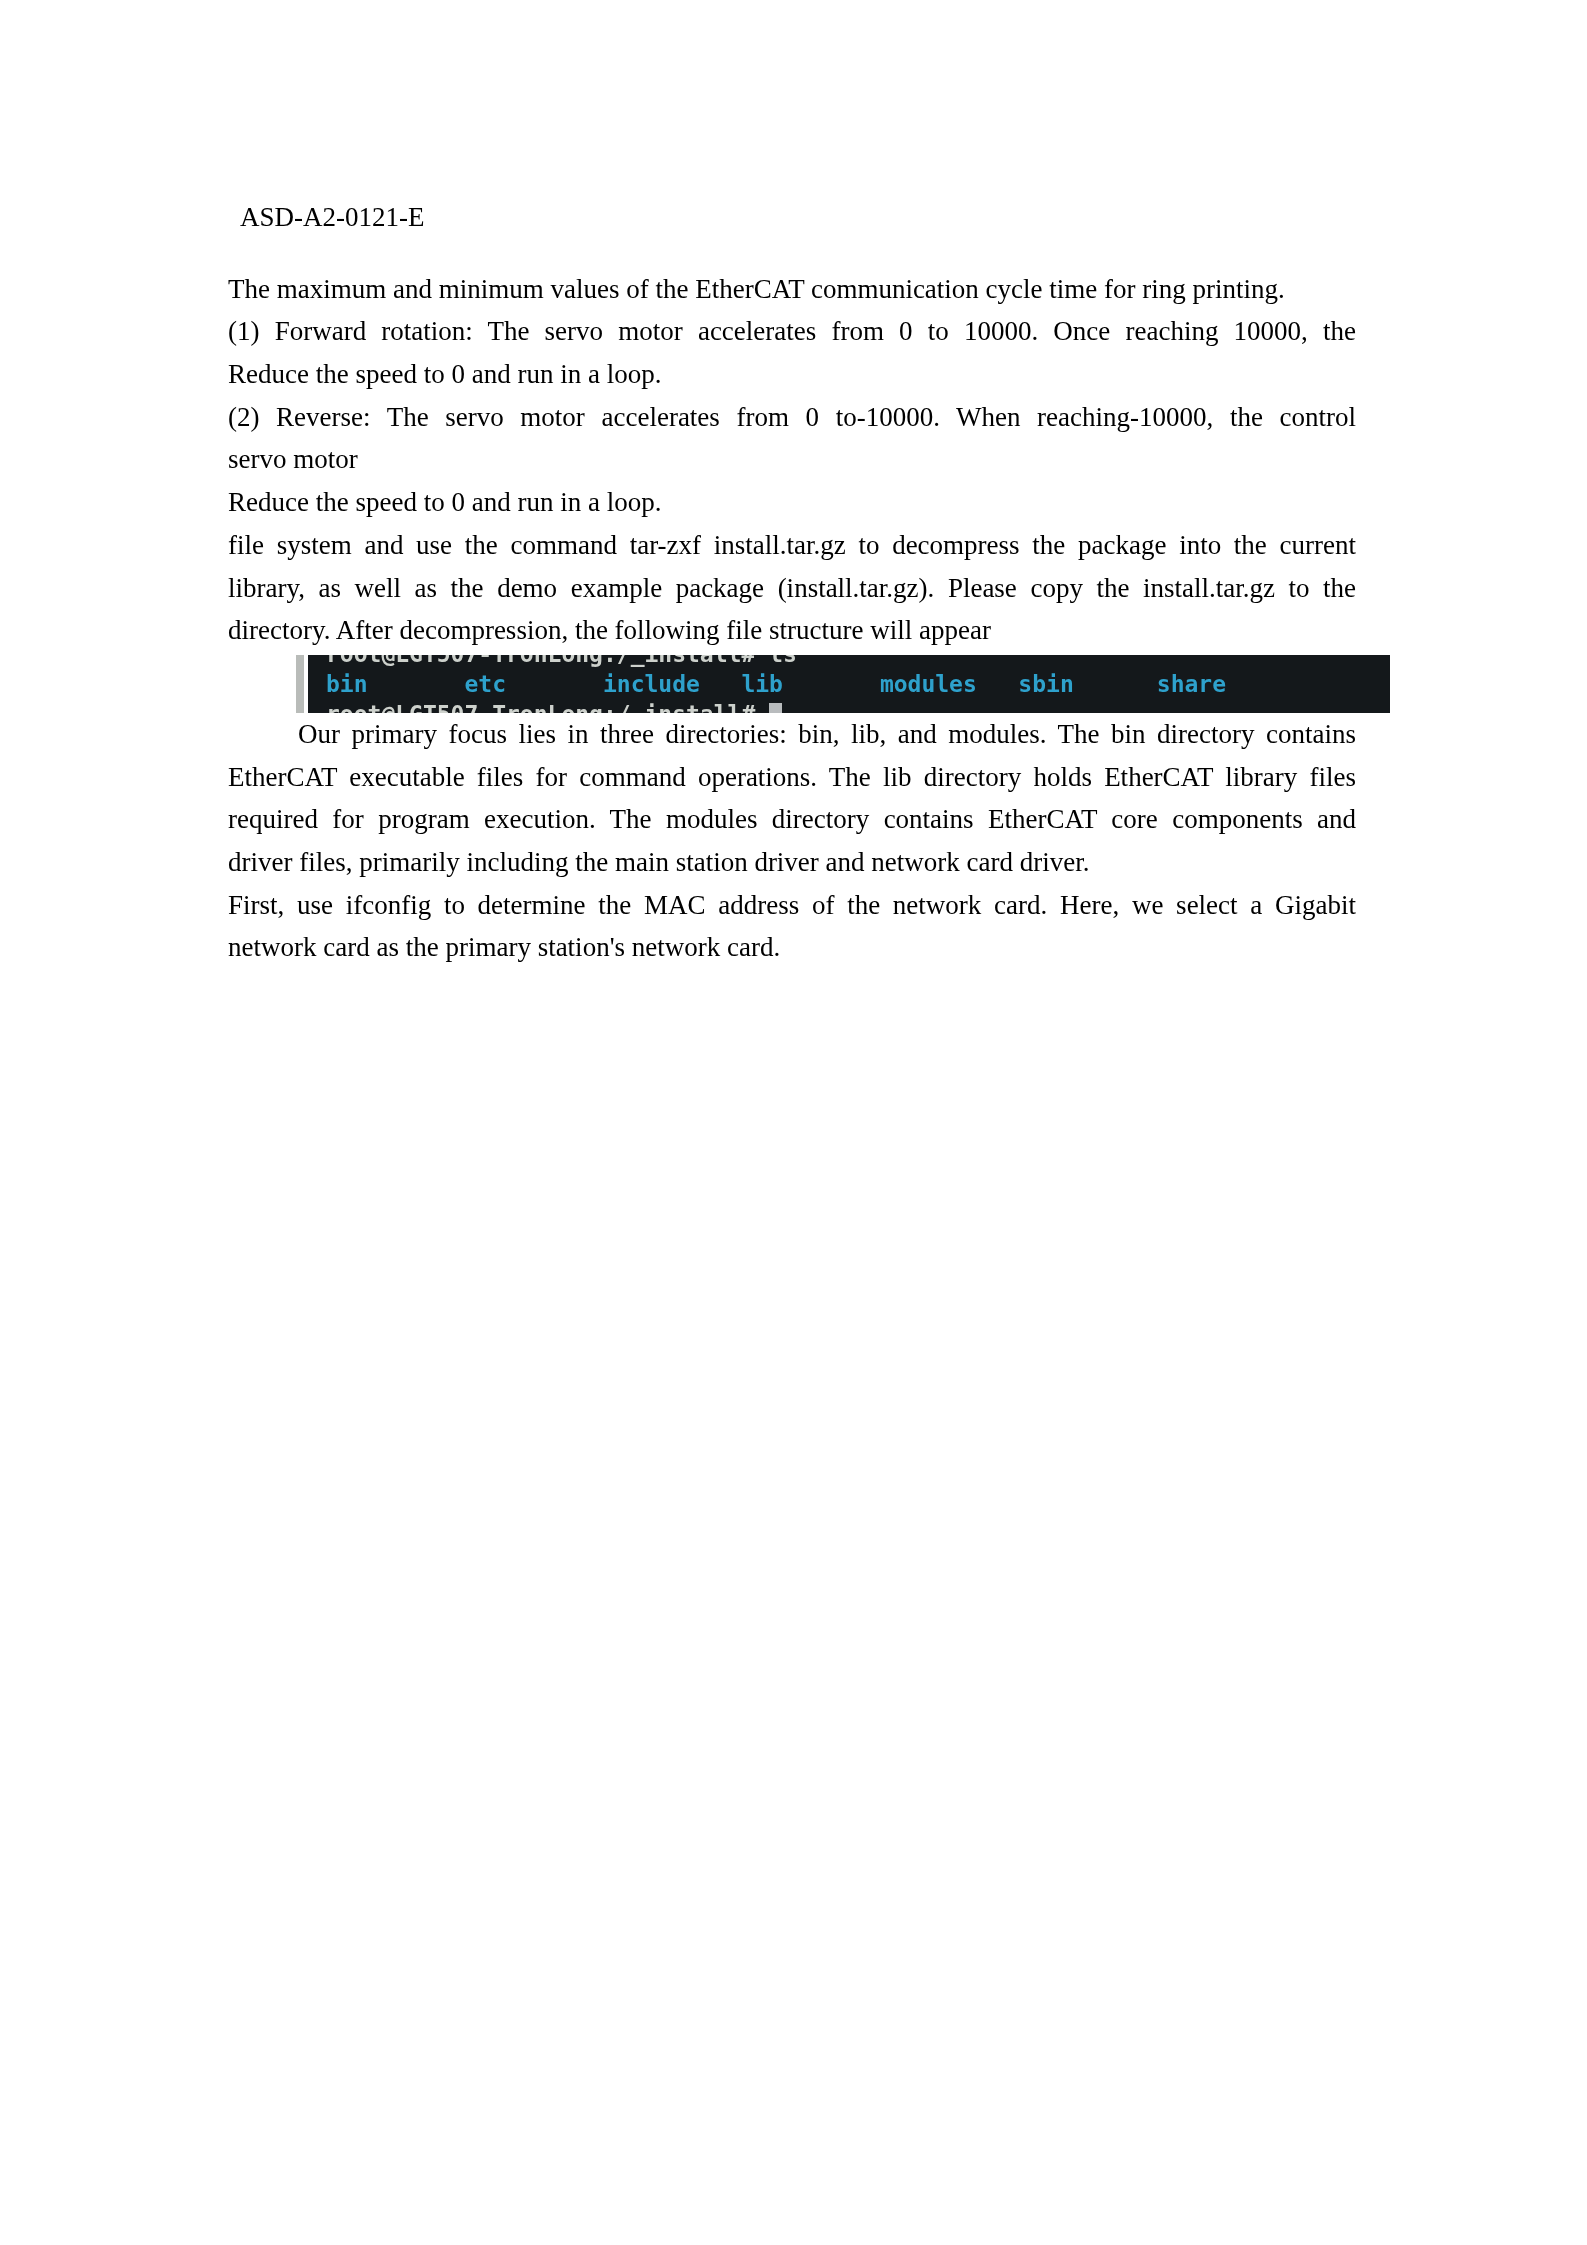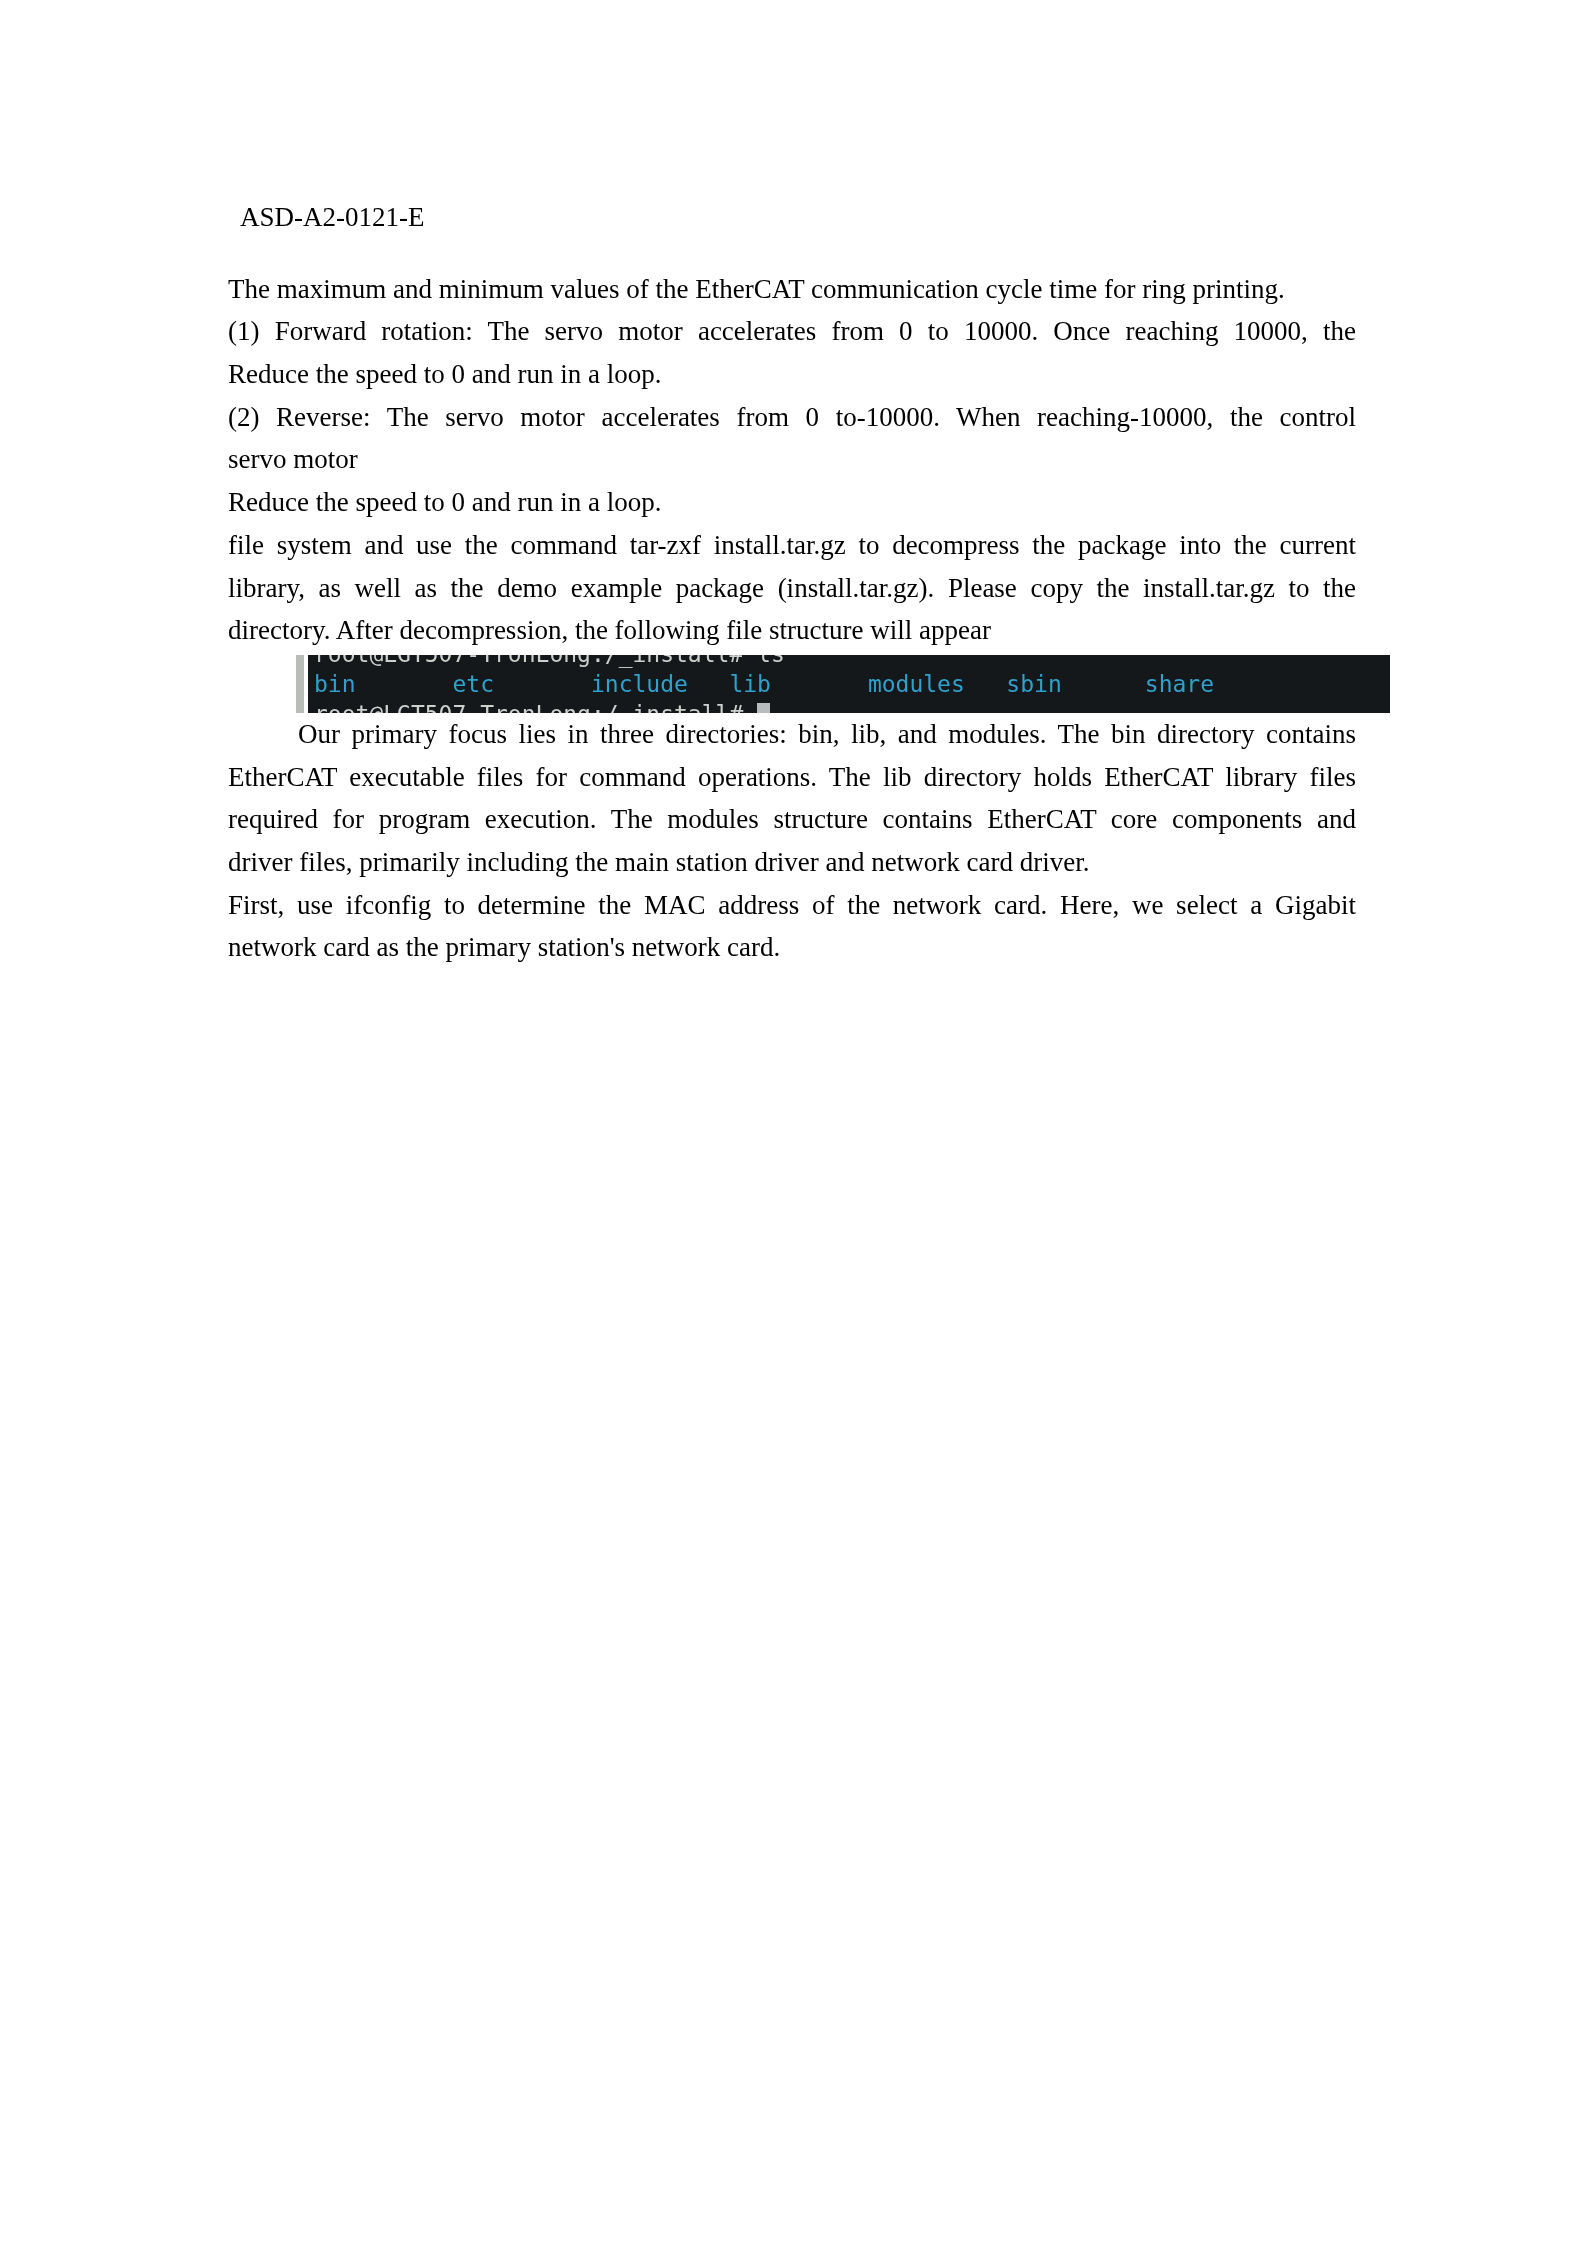--- a/index.html
+++ b/index.html
@@ -52,26 +52,26 @@
     margin-right: 4px;
   }
   .term-screen {
     flex: 1;
     background: var(--term-bg, #14181b);
     overflow: hidden;
     position: relative;
   }
   .term-inner {
     position: absolute;
-    left: 6px;
+    left: 18px;
     top: -16px;
     right: 0;
     font-family: "DejaVu Sans Mono", monospace;
     font-size: 23px;
-    font-weight: 400;
+    font-weight: 700;
     letter-spacing: 0px;
   }
   .term-line {
     height: 30px;
     line-height: 30px;
     white-space: pre;
   }
   .term-line.prompt { color: var(--term-prompt, #cdd1cc); }
   .term-line.dirs { color: var(--term-dir, #2ea1cc); }
   .term-cursor {
@@ -112,20 +112,20 @@
           <div class="term-line prompt">root@LGT507-TronLong:/_install# ls</div>
           <div class="term-line dirs">bin       etc       include   lib       modules   sbin      share</div>
           <div class="term-line prompt"><span>root@LGT507-TronLong:/_install# </span><span class="term-cursor"></span></div>
         </div>
       </div>
     </div>
 
     <div class="para">
         <div class="line just ind">Our primary focus lies in three directories: bin, lib, and modules. The bin directory contains</div>
         <div class="line just">EtherCAT executable files for command operations. The lib directory holds EtherCAT library files</div>
-        <div class="line just">required for program execution. The modules structure contains EtherCAT core components and</div>
+        <div class="line just">required for program execution. The modules directory contains EtherCAT core components and</div>
         <div class="line">driver files, primarily including the main station driver and network card driver.</div>
         <div class="line just">First, use ifconfig to determine the MAC address of the network card. Here, we select a Gigabit</div>
         <div class="line">network card as the primary station's network card.</div>
       </div>
 
   </div>
 </div>
 
 </body></html>

